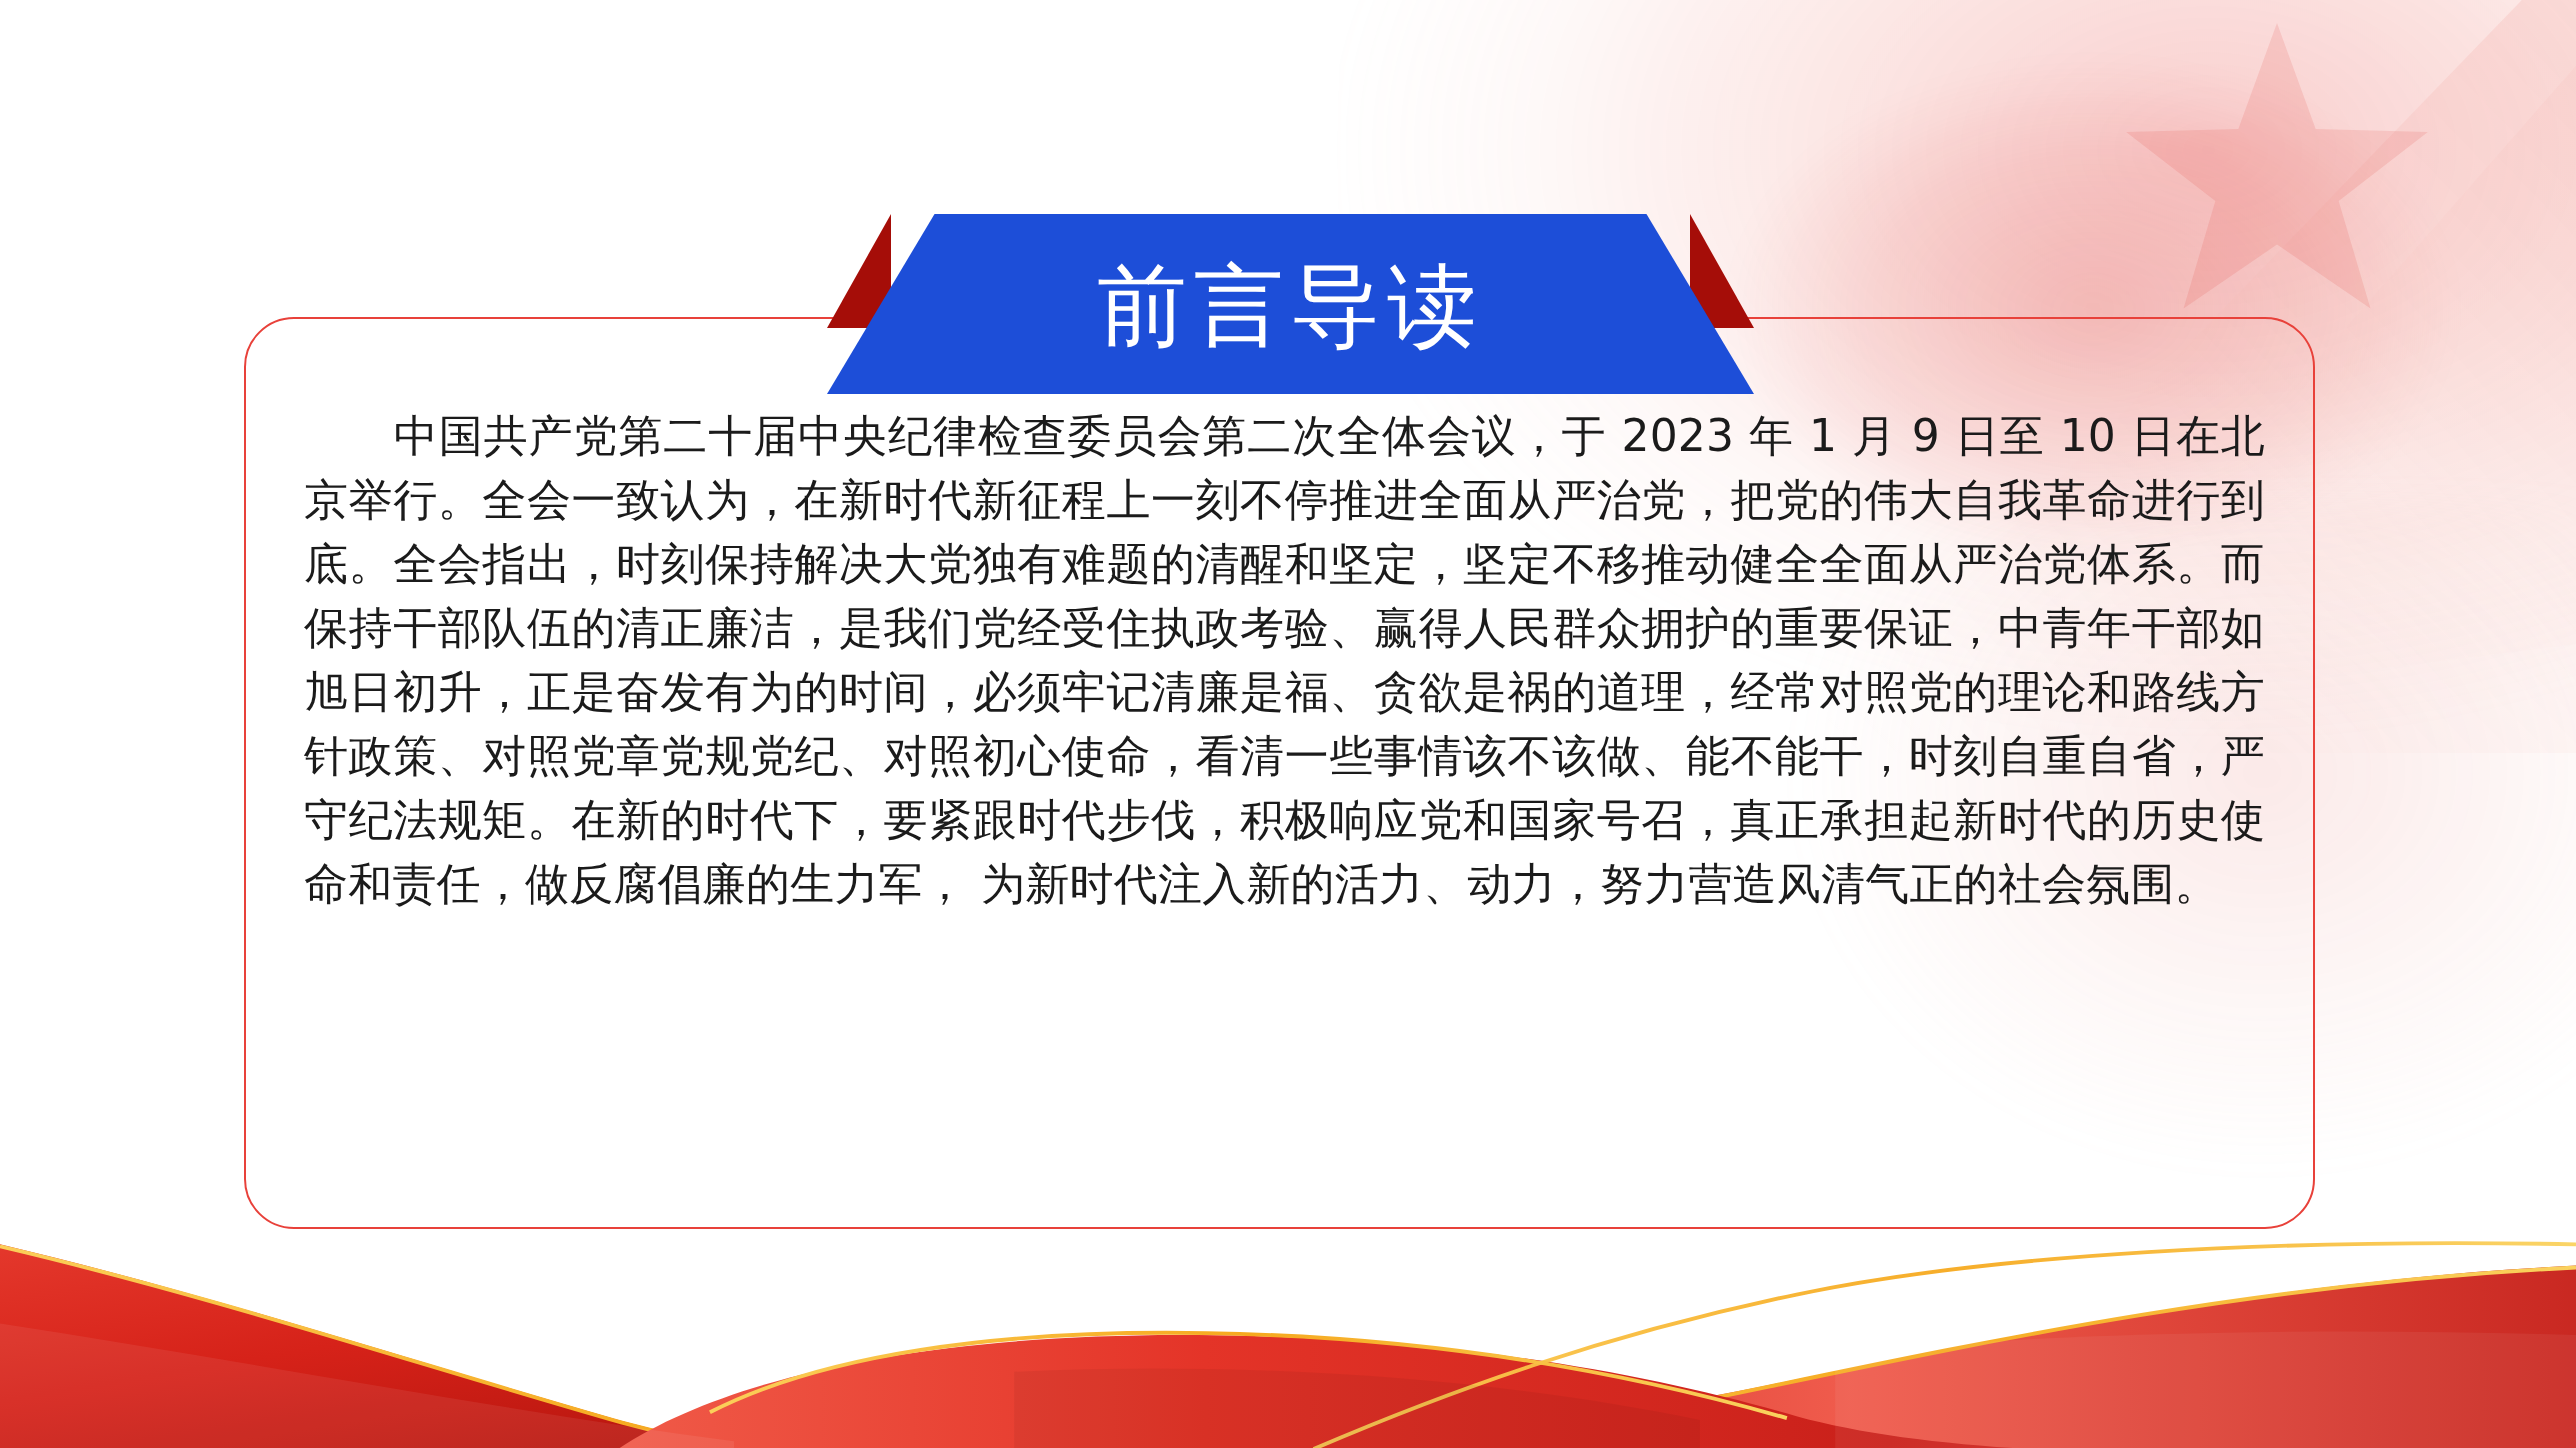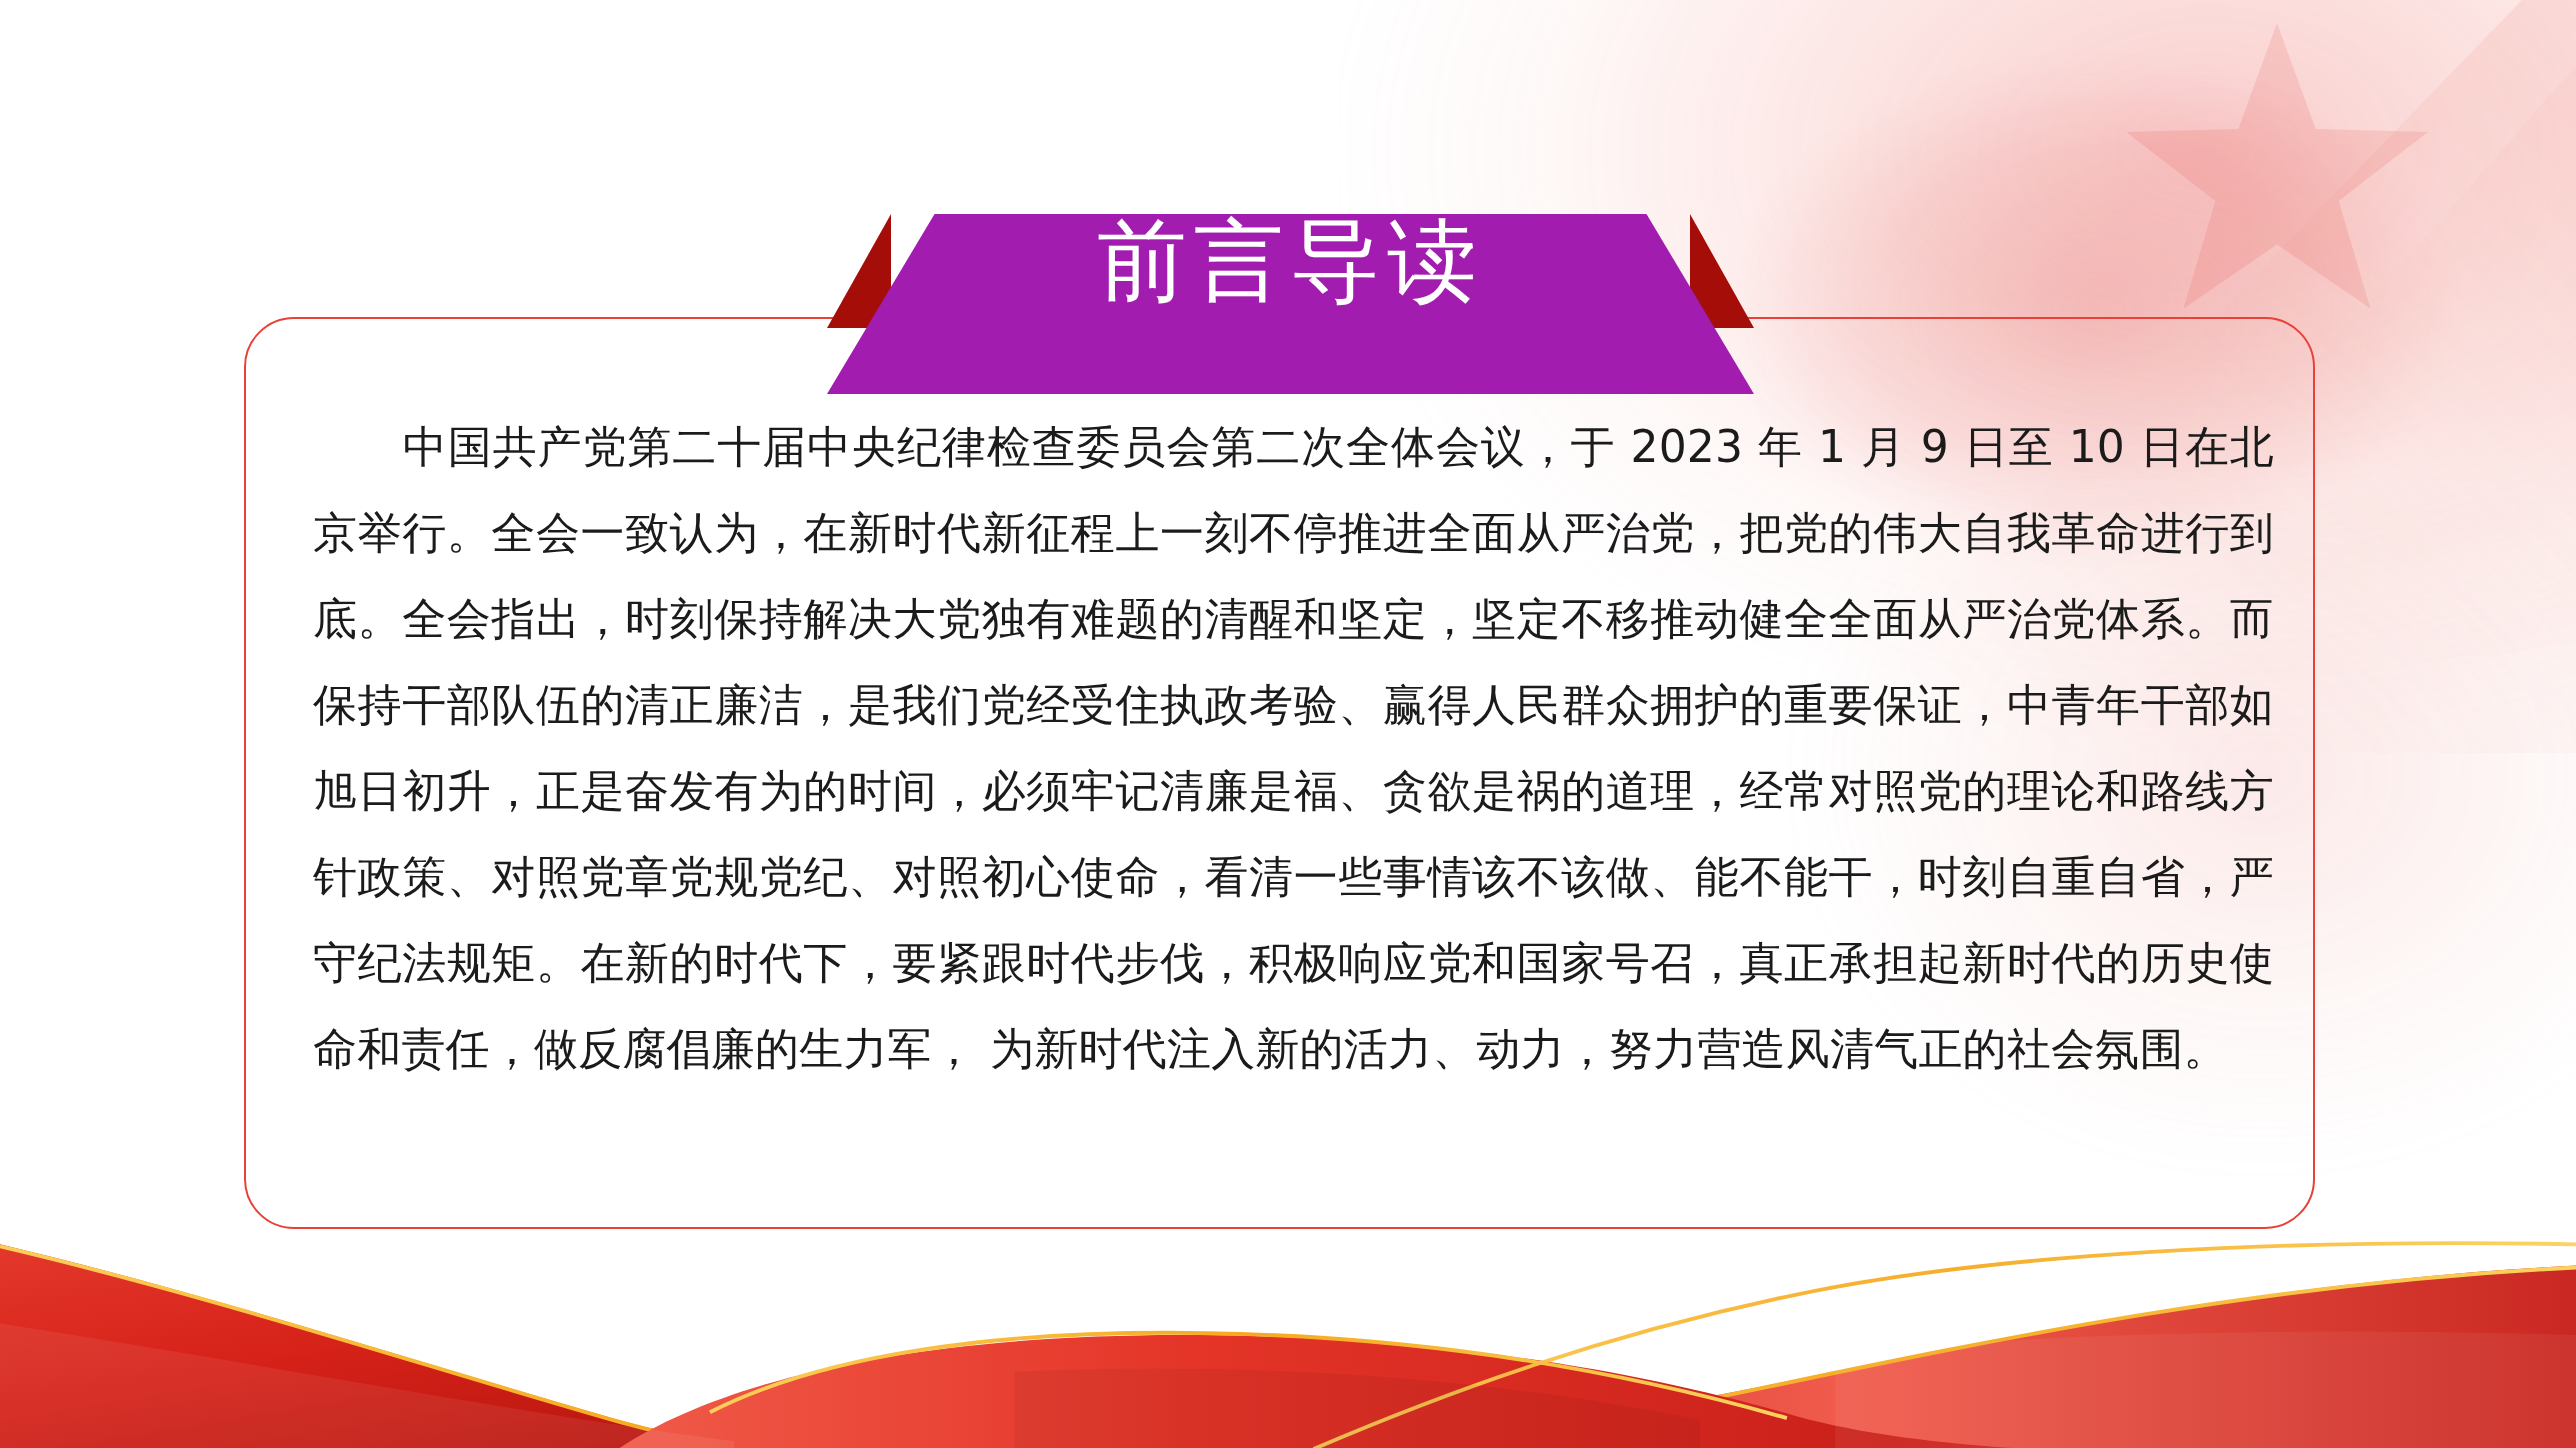--- a/index.html
+++ b/index.html
@@ -87,26 +87,26 @@
     width: 2071px;
     height: 912px;
     border: 2.9px solid #e8413a;
     border-radius: 50px;
     background: transparent;
     box-sizing: border-box;
   }
 
   .body-text {
     position: absolute;
-    left: 313px;
+    left: 304px;
     top: 404px;
     width: 1961px;
     color: #1b1b1b;
     font-size: 44px;
-    line-height: 86px;
+    line-height: 64px;
     text-align: justify;
     text-justify: inter-character;
     letter-spacing: 0.2px;
     white-space: pre-wrap;
     font-family: "DejaVu Sans", "Liberation Sans", sans-serif;
     font-weight: 400;
   }
 
   
   .banner-wrap {
@@ -131,24 +131,24 @@
   .banner-fold-r {
     right: 0;
     clip-path: polygon(0 0, 100% 100%, 0 100%);
   }
   .banner-main {
     position: absolute;
     left: 0;
     top: 0;
     width: 100%;
     height: 100%;
-    background: #a21caf;
+    background: #1d4ed8;
     clip-path: polygon(11.6% 0%, 88.4% 0%, 100% 100%, 0% 100%);
     display: flex;
-    align-items: flex-start;
+    align-items: center;
     justify-content: center;
   }
   .banner-title {
     color: #ffffff;
     font-size: 90px;
     line-height: 1;
     letter-spacing: 6.8px;
     font-weight: 400;
     font-family: "DejaVu Sans", "Liberation Sans", sans-serif;
     transform: translateY(1.9px);

